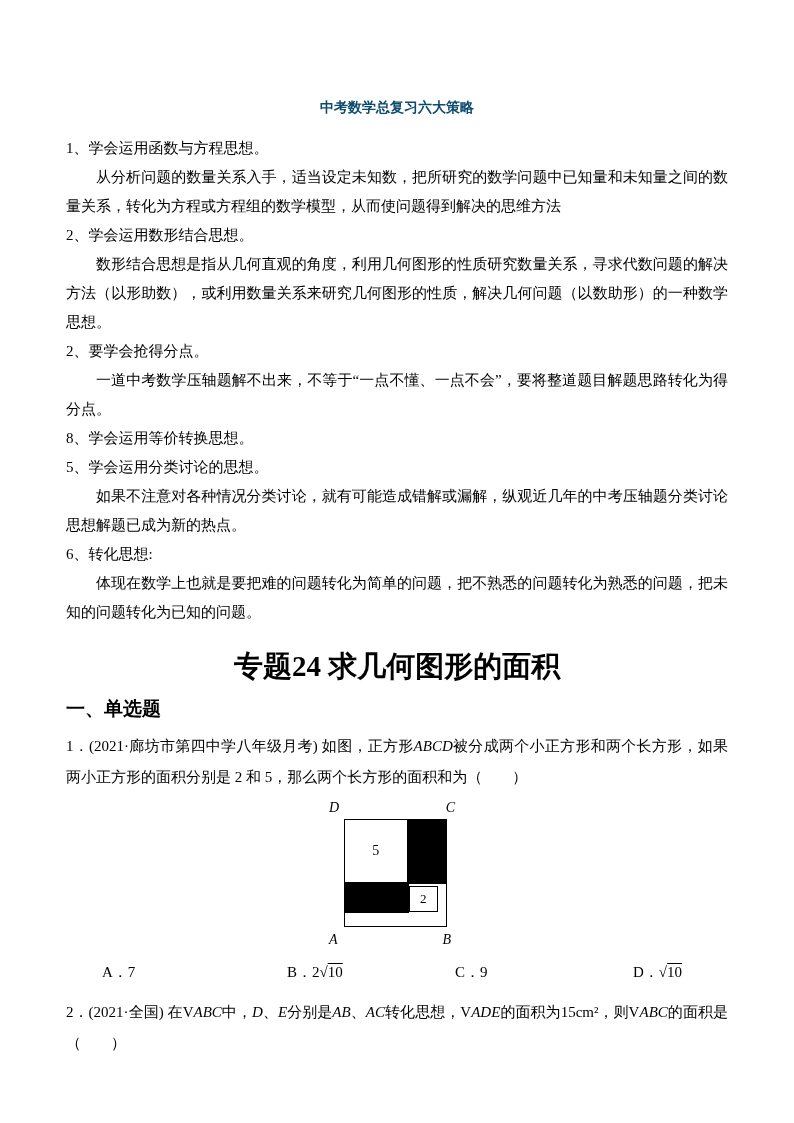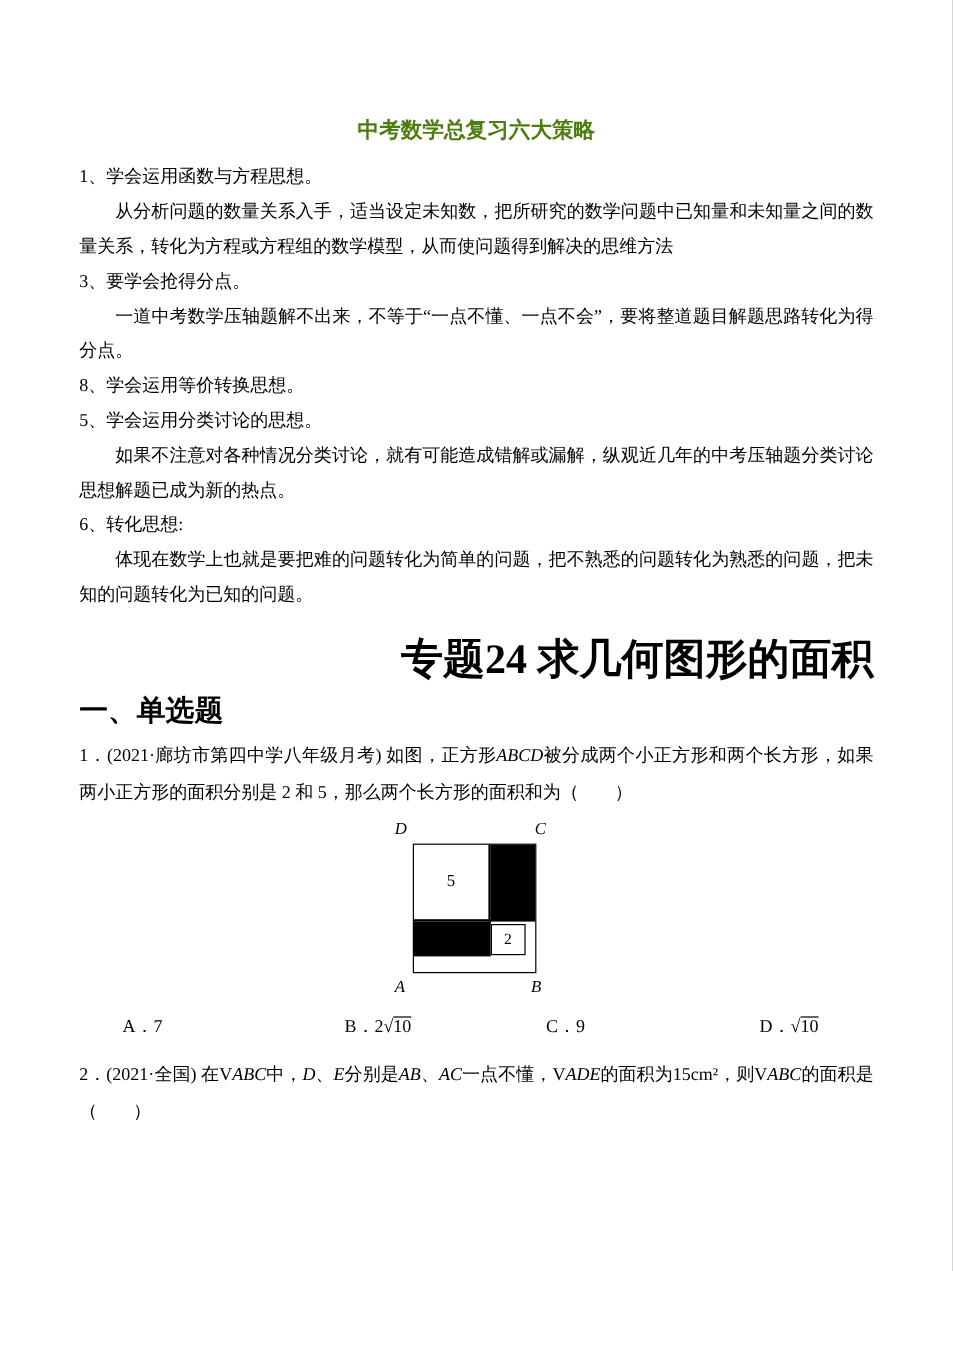--- a/index.html
+++ b/index.html
@@ -12,47 +12,47 @@
     padding: 96px 66px 0 66px;
     font-family: "Liberation Serif", "DejaVu Serif", serif;
     color: #000;
     font-size: 15px;
     position: relative;
     overflow: hidden;
   }
   .doc-title {
     margin: 0 0 14px 0;
     text-align: center;
-    color: #4d7c0f;
-    font-size: 18px;
+    color: #0c4a6e;
+    font-size: 14px;
     font-weight: bold;
     line-height: 24px;
   }
   .strategy { margin: 0; }
   .s-head {
     margin: 0;
     font-weight: normal;
     line-height: 29px;
   }
   .s-body {
     margin: 0;
     line-height: 29px;
     text-indent: 2em;
     text-align: justify;
   }
   .topic-title {
     margin: 20px 0 10px 0;
-    text-align: right;
-    font-size: 35px;
+    text-align: center;
+    font-size: 29px;
     font-weight: bold;
     line-height: 38px;
   }
   .section-heading {
     margin: 4px 0 8px 0;
-    font-size: 24px;
+    font-size: 19px;
     font-weight: bold;
     line-height: 28px;
   }
   .q-stem {
     margin: 4px 0 0 0;
     line-height: 31px;
     text-align: justify;
   }
   .math { font-style: italic; }
   
@@ -128,23 +128,27 @@
 
 <div class="page">
 
   <h1 class="doc-title">中考数学总复习六大策略</h1>
 
   <section class="strategy">
     <p class="s-head">1、学会运用函数与方程思想。</p>
     <p class="s-body">从分析问题的数量关系入手，适当设定未知数，把所研究的数学问题中已知量和未知量之间的数量关系，转化为方程或方程组的数学模型，从而使问题得到解决的思维方法</p>
   </section>
 
-
-  <section class="strategy">
-    <p class="s-head">3、要学会抢得分点。</p>
+  <section class="strategy">
+    <p class="s-head">2、学会运用数形结合思想。</p>
+    <p class="s-body">数形结合思想是指从几何直观的角度，利用几何图形的性质研究数量关系，寻求代数问题的解决方法（以形助数），或利用数量关系来研究几何图形的性质，解决几何问题（以数助形）的一种数学思想。</p>
+  </section>
+
+  <section class="strategy">
+    <p class="s-head">2、要学会抢得分点。</p>
     <p class="s-body">一道中考数学压轴题解不出来，不等于“一点不懂、一点不会”，要将整道题目解题思路转化为得分点。</p>
   </section>
 
   <section class="strategy">
     <p class="s-head">8、学会运用等价转换思想。</p>
   </section>
 
   <section class="strategy">
     <p class="s-head">5、学会运用分类讨论的思想。</p>
     <p class="s-body">如果不注意对各种情况分类讨论，就有可能造成错解或漏解，纵观近几年的中考压轴题分类讨论思想解题已成为新的热点。</p>
@@ -182,15 +186,15 @@
       <span>B．2</span><span class="radical"><span class="sign">√</span><span class="radicand">10</span></span>
     </div>
     <div class="opt opt-c">
       <span>C．9</span>
     </div>
     <div class="opt opt-d">
       <span>D．</span><span class="radical"><span class="sign">√</span><span class="radicand">10</span></span>
     </div>
   </div>
 
-  <p class="q-stem q2"><span>2．(2021·全国) 在V</span><span class="math">ABC</span><span>中，</span><span class="math">D</span><span>、</span><span class="math">E</span><span>分别是</span><span class="math">AB</span><span>、</span><span class="math">AC</span><span>一点不懂，V</span><span class="math">ADE</span><span>的面积为15cm²，则V</span><span class="math">ABC</span><span>的面积是（　　）</span></p>
+  <p class="q-stem q2"><span>2．(2021·全国) 在V</span><span class="math">ABC</span><span>中，</span><span class="math">D</span><span>、</span><span class="math">E</span><span>分别是</span><span class="math">AB</span><span>、</span><span class="math">AC</span><span>转化思想，V</span><span class="math">ADE</span><span>的面积为15cm²，则V</span><span class="math">ABC</span><span>的面积是（　　）</span></p>
 
 </div>
 
 </body></html>

